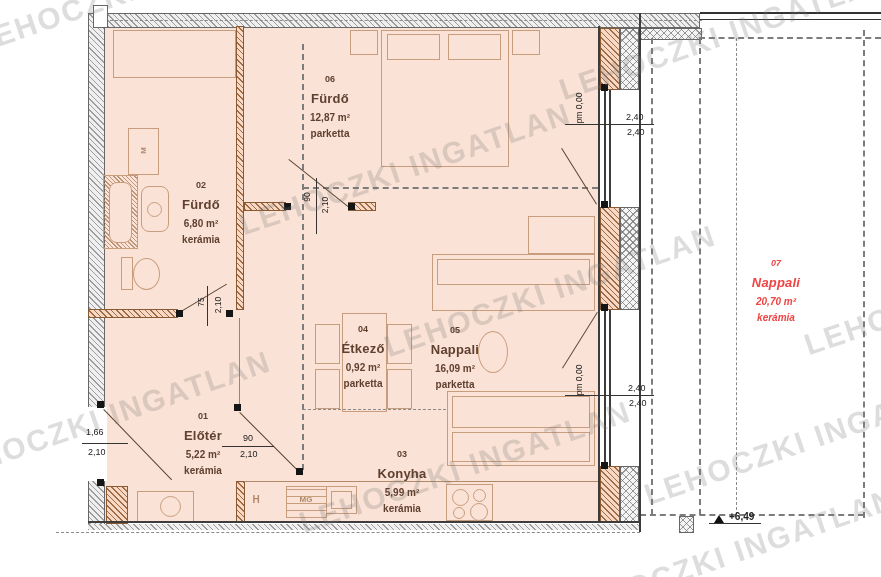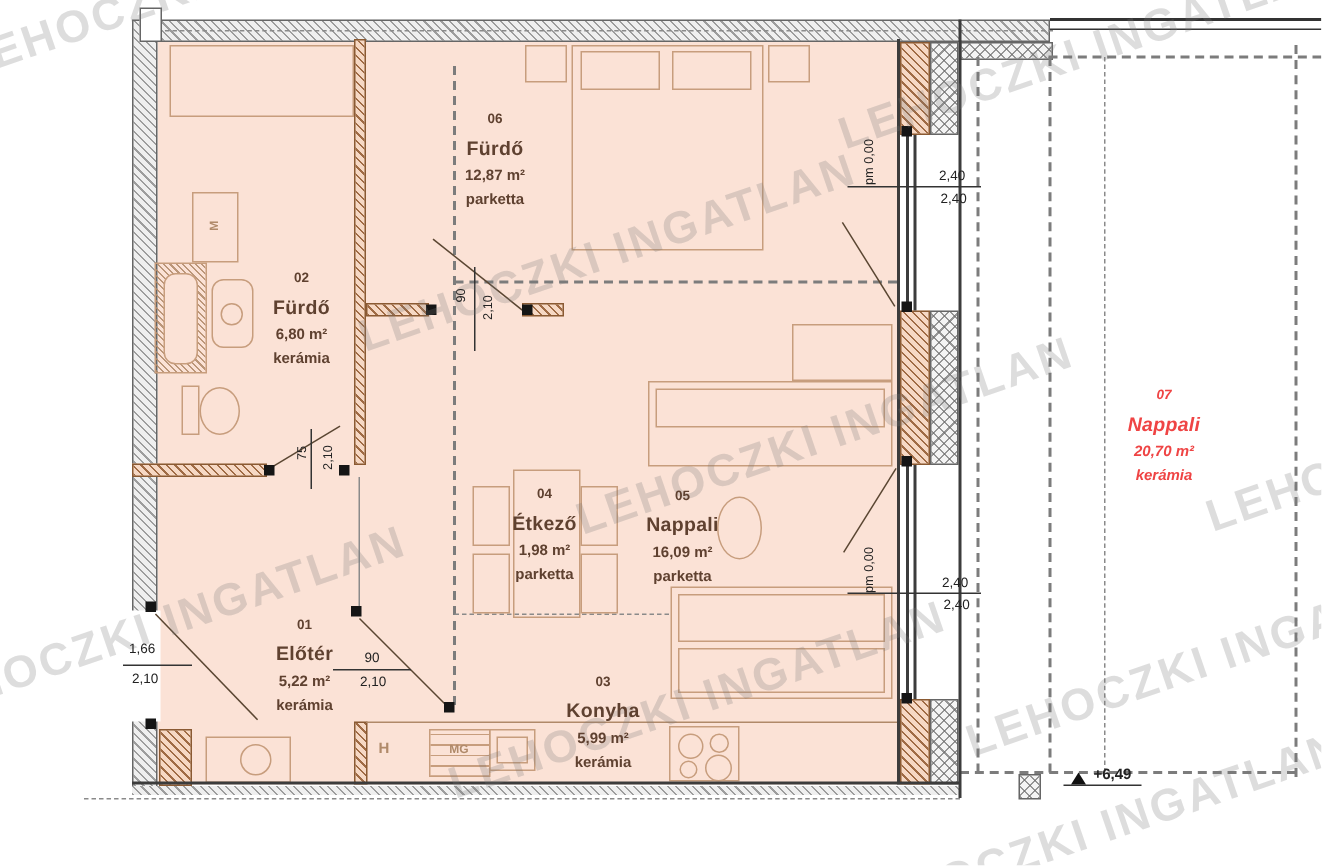--- a/index.html
+++ b/index.html
@@ -178,21 +178,21 @@
   </div>
   <div class="rlabel" style="left:151px;top:180px;width:100px;">
     <div class="num">02</div>
     <div class="nm">Fürdő</div>
     <div class="ar">6,80 m²</div>
     <div class="fl">kerámia</div>
   </div>
   <div class="rlabel" style="left:316px;top:324px;width:94px;">
     <div class="num">04</div>
     <div class="nm">Étkező</div>
-    <div class="ar">1,98 m²</div>
+    <div class="ar">0,92 m²</div>
     <div class="fl">parketta</div>
   </div>
   <div class="rlabel" style="left:405px;top:325px;width:100px;">
     <div class="num">05</div>
     <div class="nm">Nappali</div>
     <div class="ar">16,09 m²</div>
     <div class="fl">parketta</div>
   </div>
   <div class="rlabel" style="left:153px;top:411px;width:100px;">
     <div class="num">01</div>

